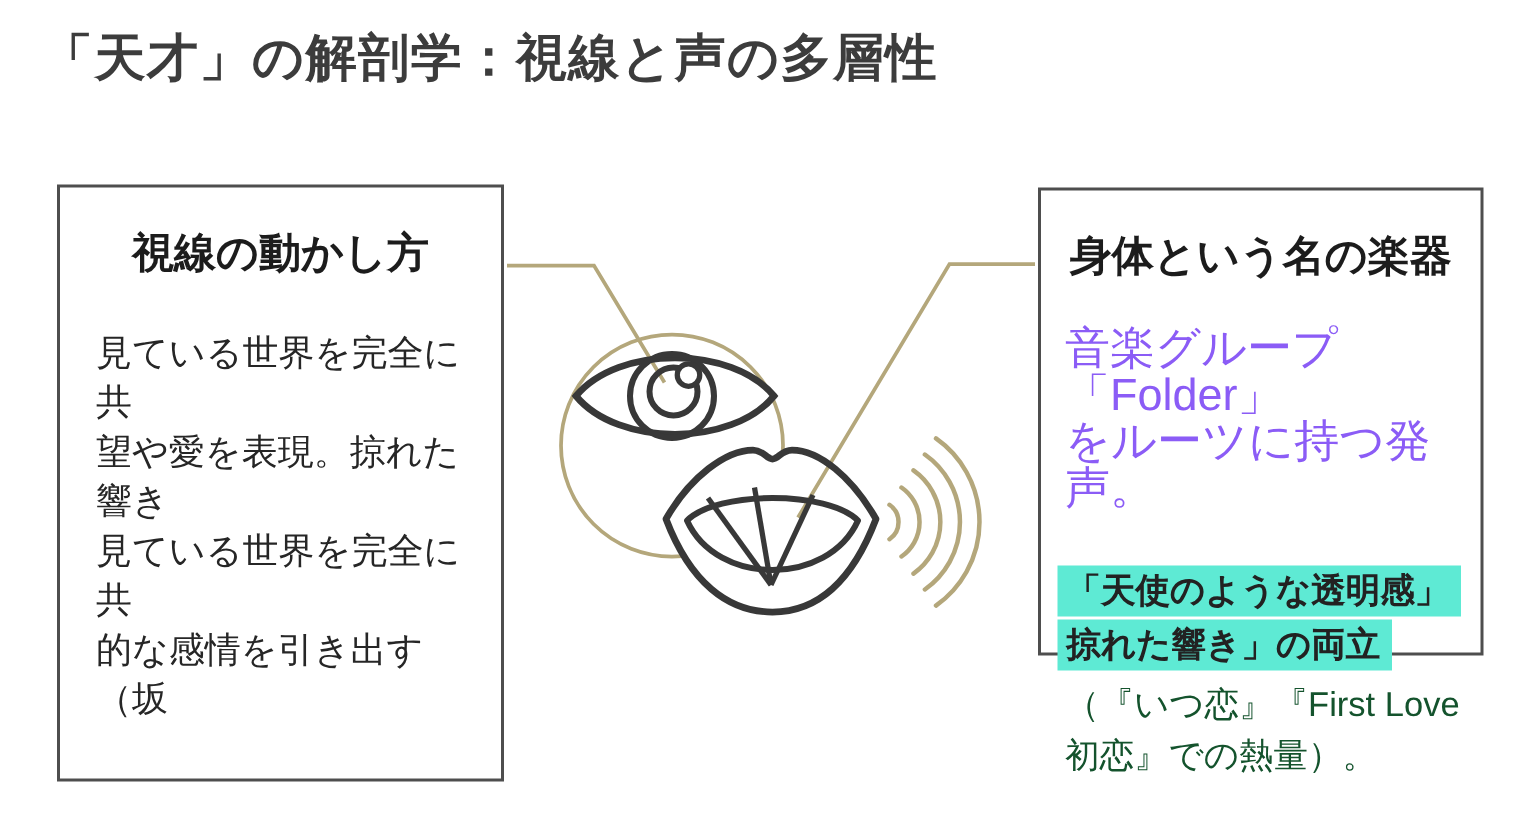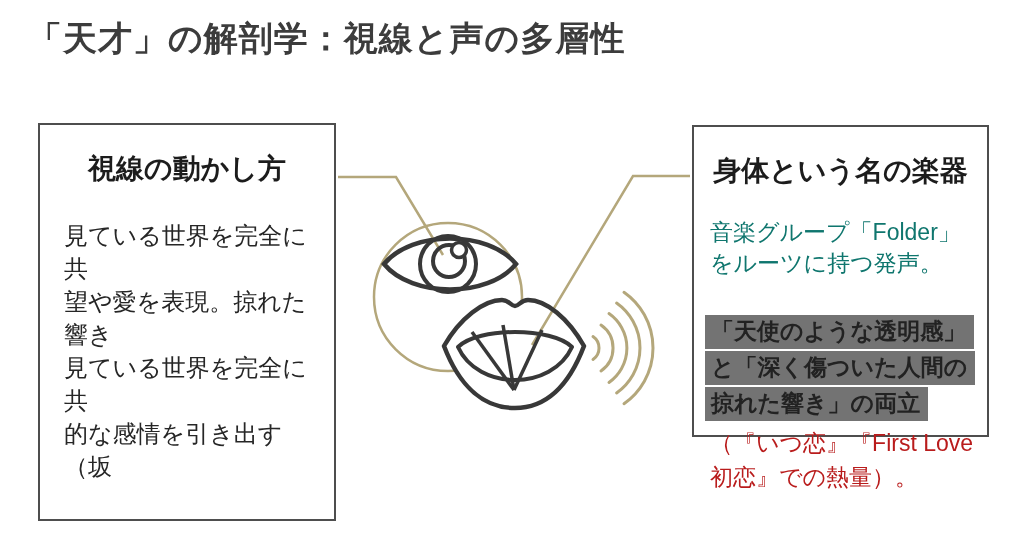--- a/index.html
+++ b/index.html
@@ -18,30 +18,30 @@
   .card.left  { left:38px;  top:123px; width:298px; height:398px; }
   .card.right { left:692px; top:125px; width:297px; height:312px; }
   .card-heading {
     text-align:center; font-weight:700; font-size:28px; margin-top:28px;
     color:#1c1c1c; letter-spacing:0px; line-height:32px;
   }
   .left .card-body {
     margin:34px 12px 0 24px; font-size:24px; line-height:33px; color:#262626;
   }
   .right .intro {
-    margin:30px 6px 0 16px; font-size:23px; line-height:31px; color:#0f766e;
+    margin:30px 6px 0 16px; font-size:30px; line-height:31px; color:#8b5cf6;
   }
   .hl-group { margin:36px 4px 0 11px; }
   .hl-line  { height:36px; }
   .hl-line span {
-    display:inline-block; background:#737373; color:#222222;
+    display:inline-block; background:#5eead4; color:#222222;
     padding:2px 8px 3px 6px; font-weight:700; font-size:23px; line-height:29px;
   }
   .right .outro {
-    margin:3px 6px 0 16px; font-size:23px; line-height:34px; color:#b91c1c;
+    margin:3px 6px 0 16px; font-size:23px; line-height:34px; color:#14532d;
   }
   .illustration { position:absolute; left:330px; top:140px; }
 </style>
 </head>
 <body>
 
 <h1 class="page-title">「天才」の解剖学：視線と声の多層性</h1>
 
 <div class="card left">
   <div class="card-heading">視線の動かし方</div>
@@ -98,23 +98,20 @@
   <div class="card-heading">身体という名の楽器</div>
   <div class="intro">
     <div>音楽グループ「Folder」</div>
     <div>をルーツに持つ発声。</div>
   </div>
   <div class="hl-group">
     <div class="hl-line">
       <span>「天使のような透明感」</span>
     </div>
     <div class="hl-line">
-      <span>と「深く傷ついた人間の</span>
-    </div>
-    <div class="hl-line">
       <span>掠れた響き」の両立</span>
     </div>
   </div>
   <div class="outro">
     <div>（『いつ恋』『First Love</div>
     <div>初恋』での熱量）。</div>
   </div>
 </div>
 
 </body></html>

